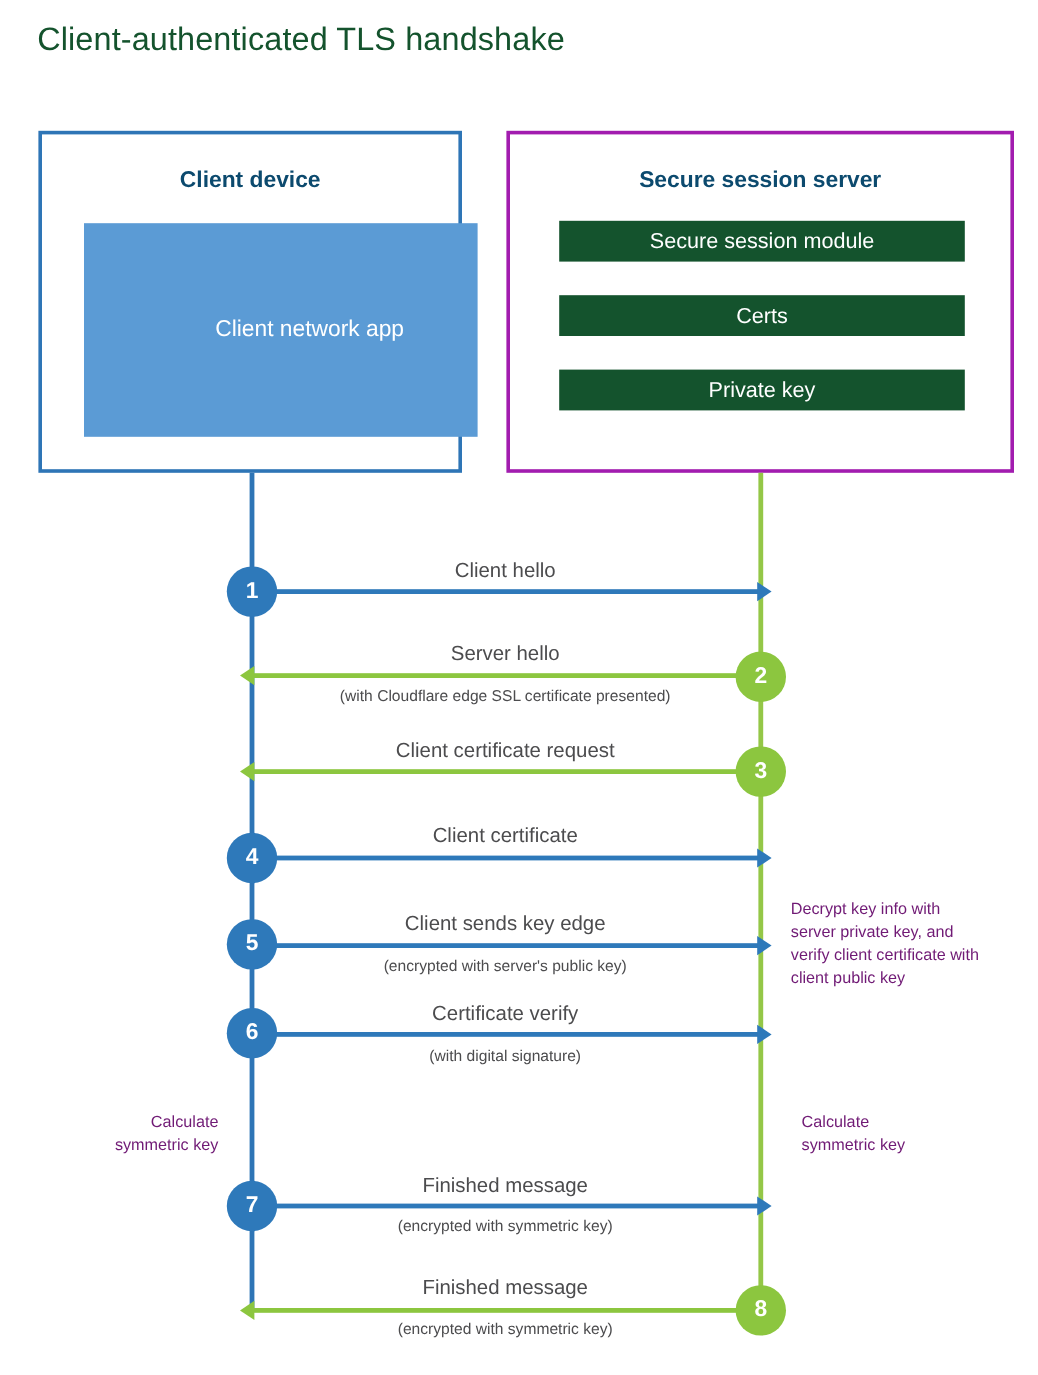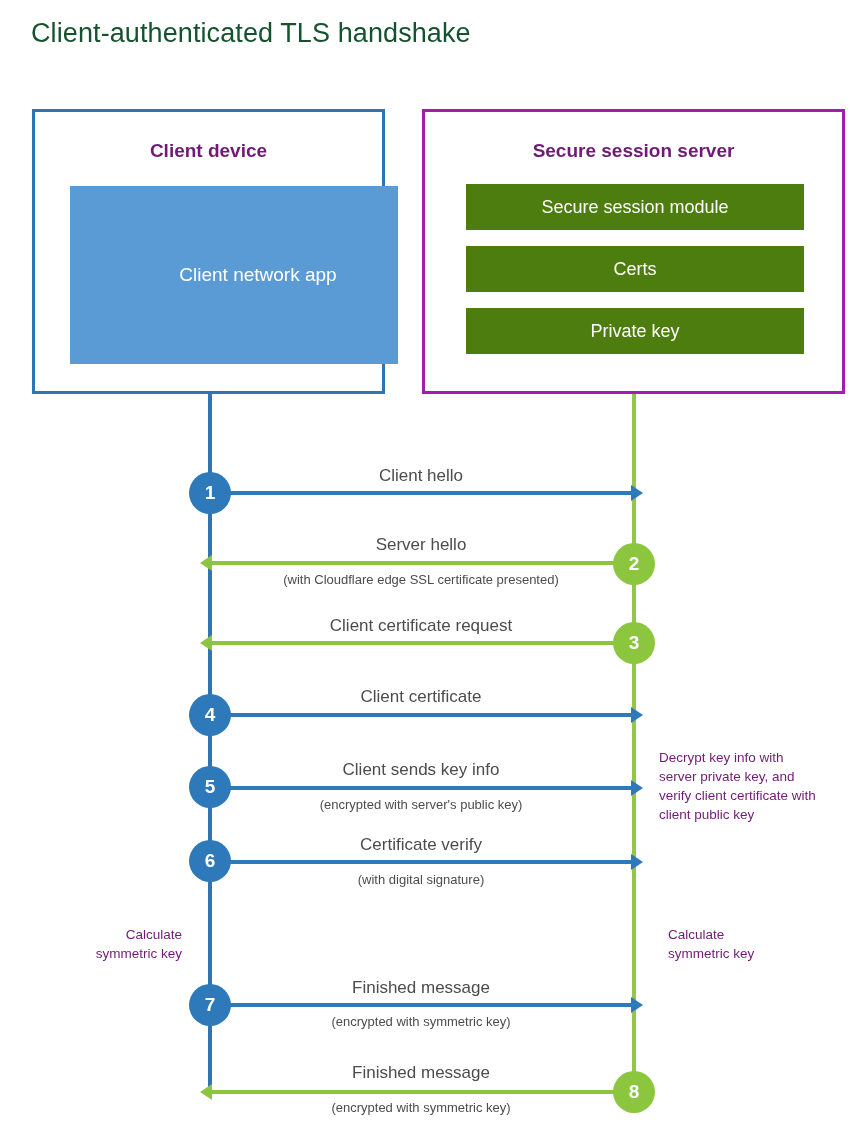--- a/index.html
+++ b/index.html
@@ -52,21 +52,21 @@
     border: 3px solid #a21caf;
   }
   .party-title {
     position: absolute;
     left: 0;
     right: 0;
     top: 28px;
     text-align: center;
     font-size: 19px;
     font-weight: bold;
-    color: #701a75;
+    color: #0c4a6e;
   }
 
   
   .inner-block {
     position: absolute;
     display: flex;
     align-items: center;
     justify-content: center;
     color: #ffffff;
     font-size: 18px;
@@ -77,24 +77,24 @@
   .inner-block.blue {
     background: #5b9bd5;
     left: 35px;
     top: 74px;
     width: 280px;
     height: 178px;
     font-size: 19px;
     padding-left: 48px;
   }
   .inner-block.green {
-    background: #4d7c0f;
+    background: #14532d;
     left: 41px;
     width: 338px;
-    height: 46px;
+    height: 34px;
   }
   .inner-block.green.g0 { top: 72px; }
   .inner-block.green.g1 { top: 134px; }
   .inner-block.green.g2 { top: 196px; }
 
   
   .lifeline {
     position: absolute;
     width: 4px;
   }
@@ -220,21 +220,21 @@
 
   <div class="arrow blue right" style="left:210px; top:713px; width:422px;">
       <span class="head"></span>
     </div>
   <div class="msg-main" style="left:210px; top:687px; width:422px;">Client certificate</div>
   <div class="step-circle blue" style="left:189px; top:694px;">4</div>
 
   <div class="arrow blue right" style="left:210px; top:786px; width:422px;">
       <span class="head"></span>
     </div>
-  <div class="msg-main" style="left:210px; top:760px; width:422px;">Client sends key info</div>
+  <div class="msg-main" style="left:210px; top:760px; width:422px;">Client sends key edge</div>
   <div class="msg-sub" style="left:210px; top:797px; width:422px;">(encrypted with server's public key)</div>
   <div class="step-circle blue" style="left:189px; top:766px;">5</div>
 
   <div class="arrow blue right" style="left:210px; top:860px; width:422px;">
       <span class="head"></span>
     </div>
   <div class="msg-main" style="left:210px; top:835px; width:422px;">Certificate verify</div>
   <div class="msg-sub" style="left:210px; top:872px; width:422px;">(with digital signature)</div>
   <div class="step-circle blue" style="left:189px; top:840px;">6</div>
 

